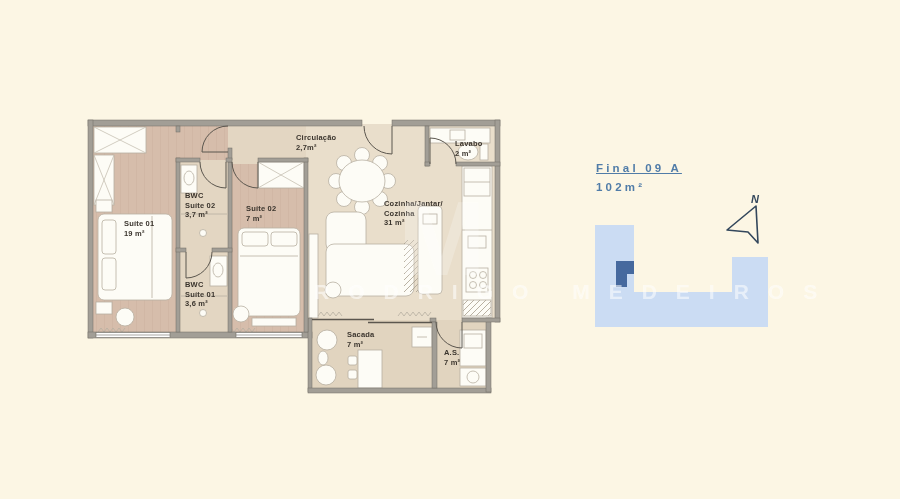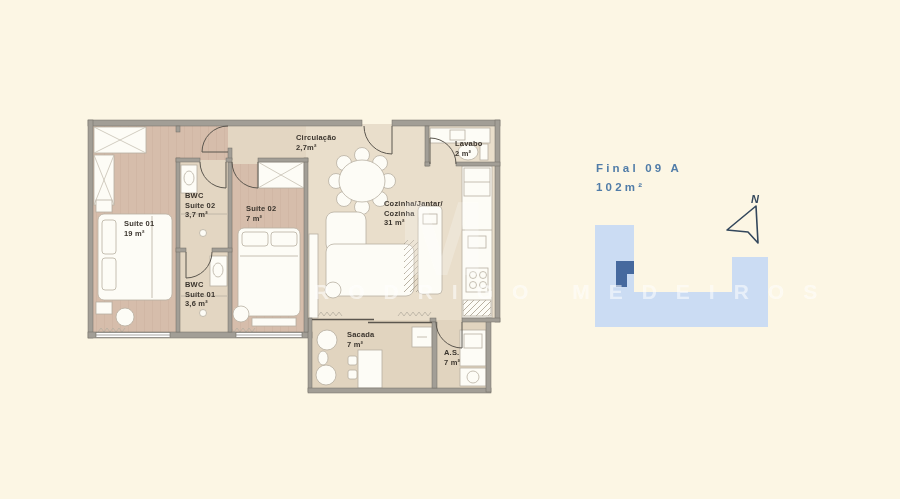--- a/index.html
+++ b/index.html
@@ -7,21 +7,21 @@
   .stage{position:relative;width:900px;height:499px;background:#fcf6e4;overflow:hidden;}
   svg{position:absolute;left:0;top:0;}
   .lbl{position:absolute;font:600 7.5px/1.3 "Liberation Sans",sans-serif;color:#3a342d;
        letter-spacing:.2px;white-space:nowrap;}
   .lbl div{height:9.5px;}
   .watermark{position:absolute;left:314px;top:280px;width:560px;color:#ffffff;opacity:.55;
        font:700 21px "Liberation Sans",sans-serif;letter-spacing:19px;white-space:nowrap;}
   .monogram{position:absolute;left:398px;top:186px;color:#ffffff;opacity:.22;
        font:700 105px/1 "Liberation Sans",sans-serif;}
   .kp-title{position:absolute;left:596px;top:162px;font:700 11.5px "Liberation Sans",sans-serif;
-       letter-spacing:3.2px;color:#507ca8;}
+       letter-spacing:3.2px;color:#507ca8;text-decoration:underline;}
   .kp-area{position:absolute;left:596px;top:181px;font:700 11.5px "Liberation Sans",sans-serif;
        letter-spacing:3.2px;color:#507ca8;}
   .north-n{position:absolute;left:751px;top:193px;font:700 italic 11px "Liberation Sans",sans-serif;
        color:#33475c;}
 </style>
 </head>
 <body>
 
 <div class="stage">
 

